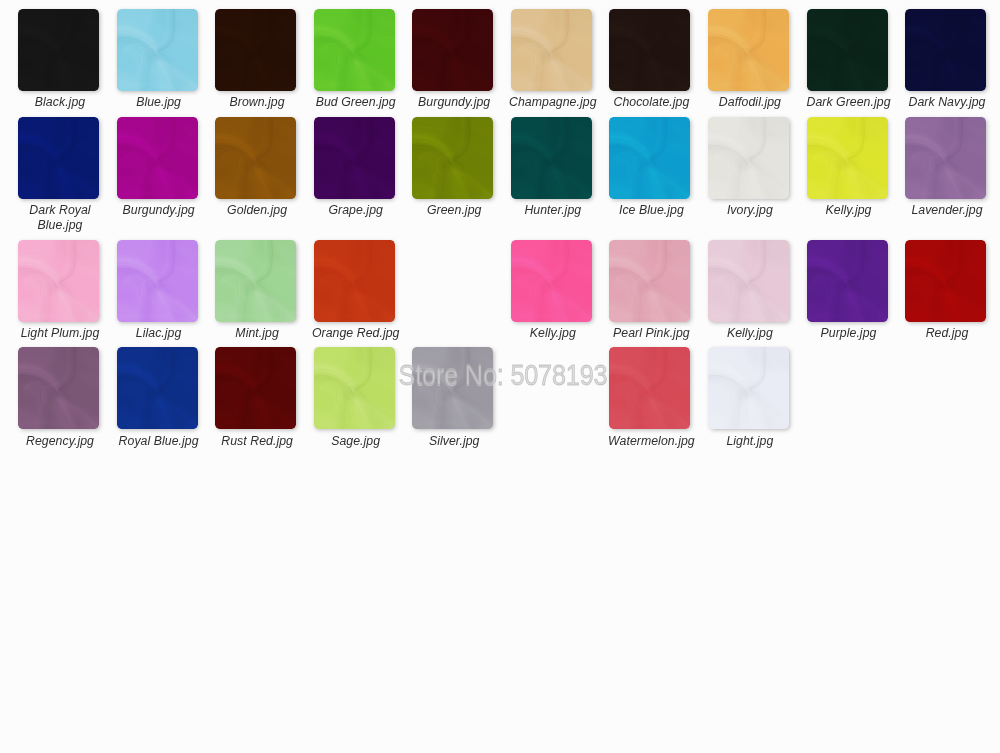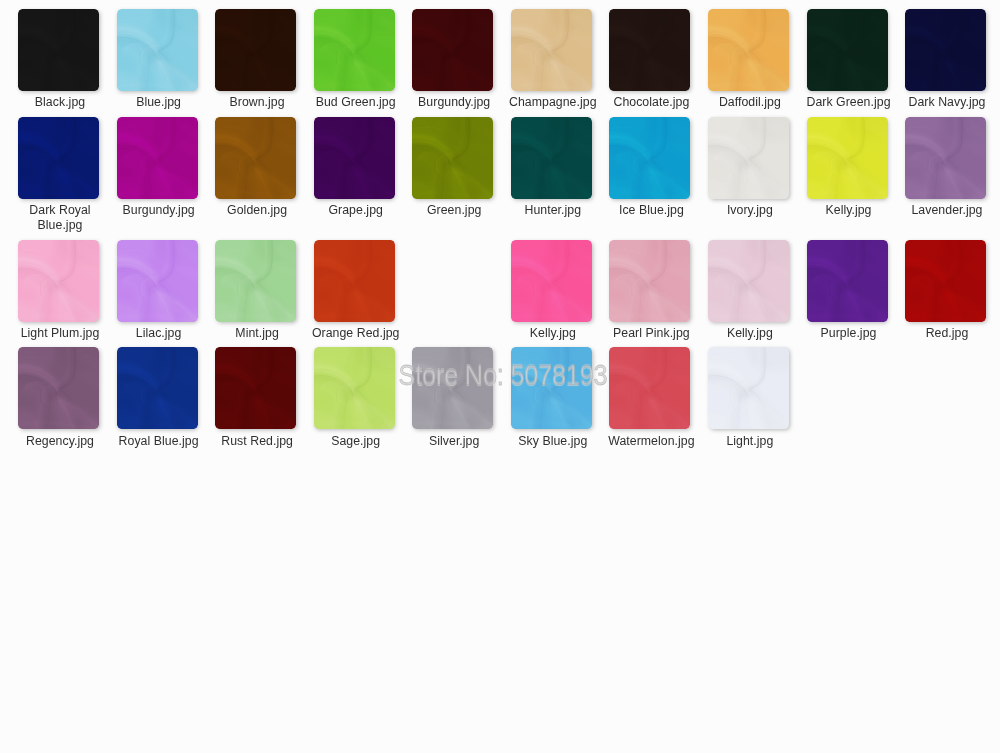--- a/index.html
+++ b/index.html
@@ -2,21 +2,21 @@
 <html><head>
 <meta charset="utf-8">
 <title>Fabric Colour Swatches</title>
 <style>
   html,body{margin:0;padding:0;background:#fcfcfc;}
   body{width:1000px;height:753px;overflow:hidden;
        font-family:"Liberation Sans","DejaVu Sans",sans-serif;
        -webkit-font-smoothing:antialiased;}
   #stage{position:relative;width:1000px;height:753px;background:#fcfcfc;}
 
-  .cell{position:absolute;width:81px;height:106px;}
+  .cell{position:absolute;width:81px;height:106px;font-style:italic;}
   .thumb{position:absolute;left:0;top:0;width:81px;height:82px;border-radius:4.6px;
          overflow:hidden;z-index:2;}
   .thumb .base{position:absolute;inset:0;border-radius:4.6px;}
   .thumb svg{position:absolute;left:0;top:0;width:81px;height:82px;display:block;}
   .thumb .tx-ov{mix-blend-mode:overlay;opacity:0.82;}
   .thumb .tx-ml{mix-blend-mode:multiply;}
   .thumb .tx-sc{mix-blend-mode:screen;}
   .shadow{position:absolute;left:1.8px;top:2.4px;width:80px;height:81px;
           border-radius:4.6px;background:#6b6b6b;opacity:0.48;
           filter:blur(2px);z-index:1;}
@@ -692,37 +692,20 @@
       <svg class="tx-sc" style="opacity:0.159" viewBox="0 0 100 100" preserveAspectRatio="none">
           <use href="#fabL"></use>
         </svg>
       <svg class="tx-ml" style="opacity:0.221" viewBox="0 0 100 100" preserveAspectRatio="none">
           <use href="#fabD"></use>
         </svg>
     </div>
     <div class="shadow"></div>
     <div class="label">Silver.jpg</div>
   </div>
-  <div class="cell" style="left:510.8px;top:347.0px">
-    <div class="thumb">
-      <div class="base" style="background: rgb(83, 178, 226);"></div>
-      <svg class="tx-ov" viewBox="0 0 100 100" preserveAspectRatio="none">
-          <use href="#fabL"></use>
-          <use href="#fabD"></use>
-        </svg>
-      <svg class="tx-sc" style="opacity:0.192" viewBox="0 0 100 100" preserveAspectRatio="none">
-          <use href="#fabL"></use>
-        </svg>
-      <svg class="tx-ml" style="opacity:0.256" viewBox="0 0 100 100" preserveAspectRatio="none">
-          <use href="#fabD"></use>
-        </svg>
-    </div>
-    <div class="shadow"></div>
-    <div class="label">Sky Blue.jpg</div>
-  </div>
   <div class="cell" style="left:609.4px;top:347.0px">
     <div class="thumb">
       <div class="base" style="background: rgb(214, 74, 86);"></div>
       <svg class="tx-ov" viewBox="0 0 100 100" preserveAspectRatio="none">
           <use href="#fabL"></use>
           <use href="#fabD"></use>
         </svg>
       <svg class="tx-sc" style="opacity:0.000" viewBox="0 0 100 100" preserveAspectRatio="none">
           <use href="#fabL"></use>
         </svg>

